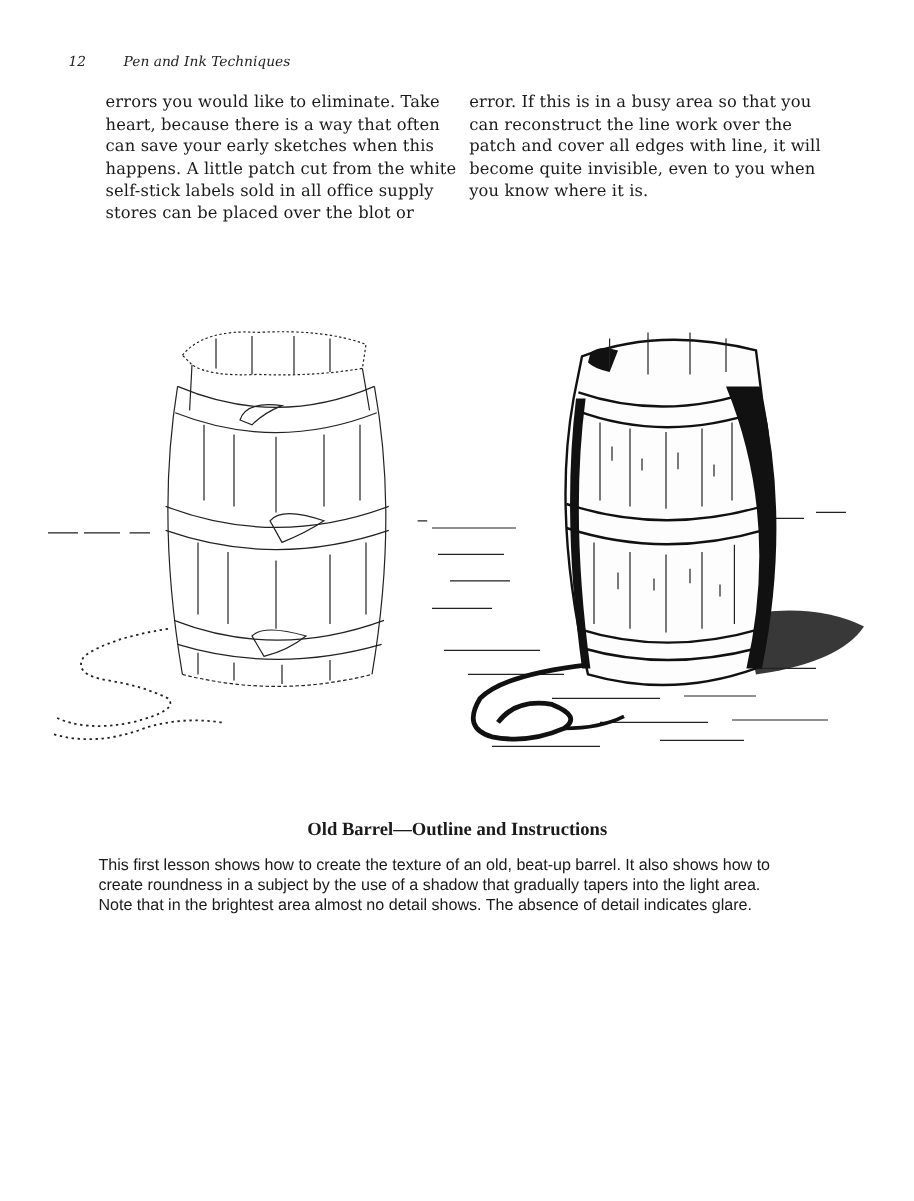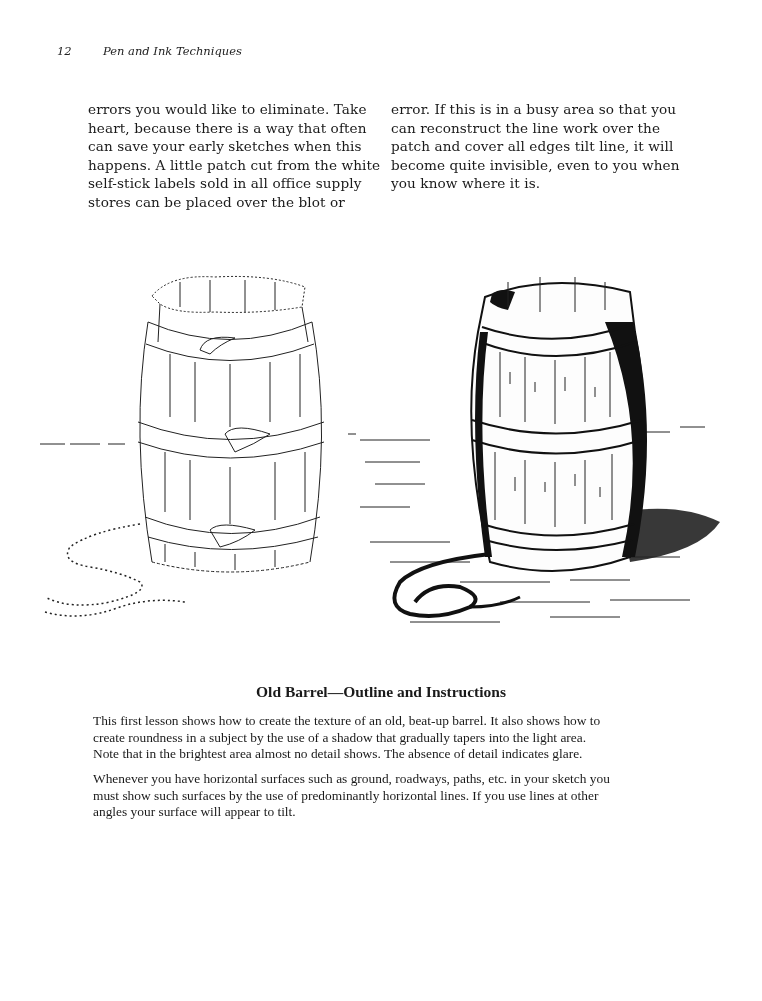--- a/index.html
+++ b/index.html
@@ -1,46 +1,46 @@
 <!DOCTYPE html>
 <html><head>
 <meta charset="utf-8">
 <style>
   html, body { margin: 0; padding: 0; background: #ffffff; }
   body { width: 762px; height: 1001px; position: relative; overflow: hidden; font-family: "DejaVu Serif", serif; color: #1a1a1a; }
   .running-head { position: absolute; left: 57px; top: 44px; font-size: 11.5px; font-style: italic; color: #222; }
   .running-head .pgnum { display: inline-block; width: 46px; }
-  .col { position: absolute; top: 100px; font-size: 13.6px; line-height: 18.6px; letter-spacing: 0.1px; }
+  .col { position: absolute; top: 76px; font-size: 13.6px; line-height: 18.6px; letter-spacing: 0.1px; }
   .col-left { left: 88px; width: 300px; }
   .col-right { left: 391px; width: 300px; }
   .col p { margin: 0; white-space: pre-line; }
   .figure { position: absolute; left: 30px; top: 262px; width: 710px; height: 372px; }
   .caption { position: absolute; top: 683px; left: 0; width: 762px; text-align: center; font-family: "Liberation Serif", serif; font-weight: bold; font-size: 15.5px; }
-  .body-text { position: absolute; left: 93px; width: 600px; top: 713px; font-family: Liberation Serif, serif; font-size: 13.4px; line-height: 16.6px; }
+  .body-text { position: absolute; left: 82px; width: 600px; top: 713px; font-family: Liberation Sans, sans-serif; font-size: 13.4px; line-height: 16.6px; }
   .body-text p { margin: 0 0 8.5px 0; white-space: pre-line; }
 </style>
 </head>
 <body>
 
 <div class="running-head">
   <span class="pgnum">12</span><span>Pen and Ink Techniques</span>
 </div>
 
 <div class="col col-left">
   <p>errors you would like to eliminate. Take
 heart, because there is a way that often
 can save your early sketches when this
 happens. A little patch cut from the white
 self-stick labels sold in all office supply
 stores can be placed over the blot or</p>
 </div>
 <div class="col col-right">
   <p>error. If this is in a busy area so that you
 can reconstruct the line work over the
-patch and cover all edges tilt line, it will
+patch and cover all edges with line, it will
 become quite invisible, even to you when
 you know where it is.</p>
 </div>
 
 <div class="figure">
   <svg width="710" height="372" viewBox="0 0 710 372" xmlns="http://www.w3.org/2000/svg">
 
     <g fill="none" stroke="#222" stroke-width="1">
 
       <path d="M10 182 H35 M40 182 H70 M78 182 H95"></path>
@@ -106,16 +106,13 @@
     </g>
   </svg>
 </div>
 
 <div class="caption">Old Barrel—Outline and Instructions</div>
 
 <div class="body-text">
   <p>This first lesson shows how to create the texture of an old, beat-up barrel. It also shows how to
 create roundness in a subject by the use of a shadow that gradually tapers into the light area.
 Note that in the brightest area almost no detail shows. The absence of detail indicates glare.</p>
-  <p>Whenever you have horizontal surfaces such as ground, roadways, paths, etc. in your sketch you
-must show such surfaces by the use of predominantly horizontal lines. If you use lines at other
-angles your surface will appear to tilt.</p>
 </div>
 
 </body></html>

